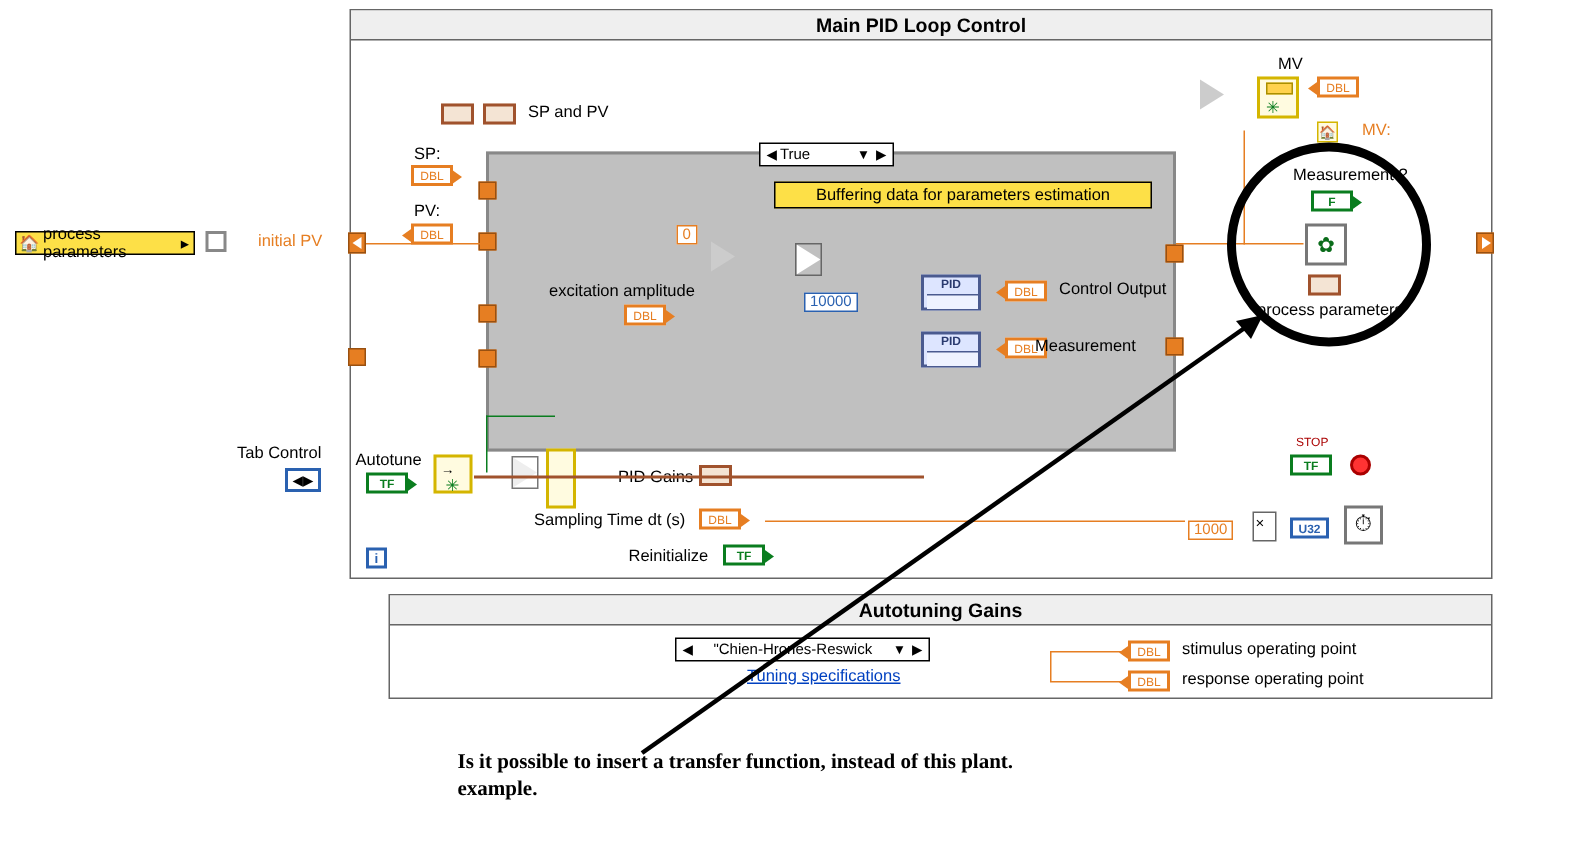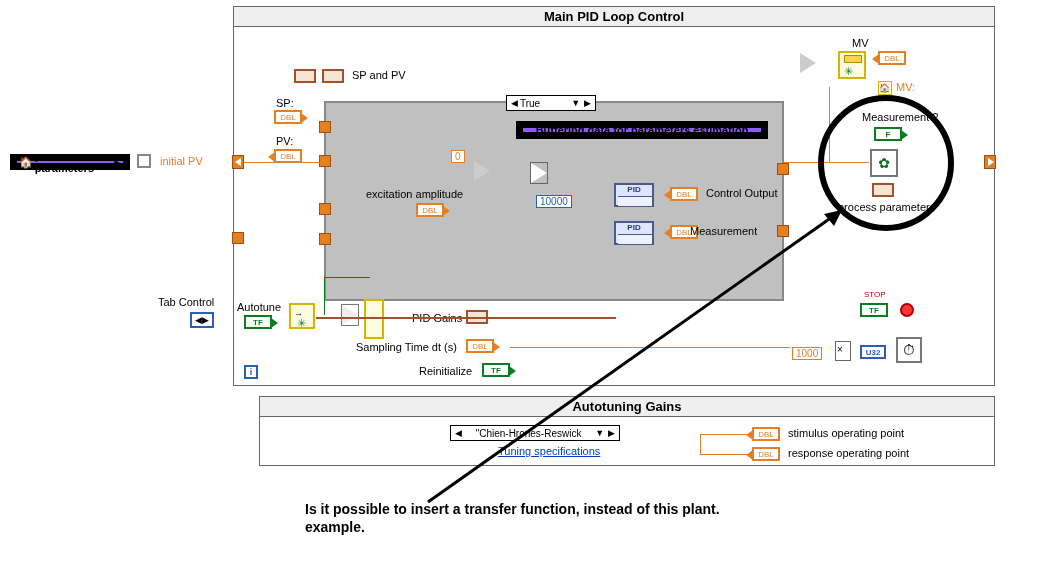--- a/index.html
+++ b/index.html
@@ -31,31 +31,30 @@
     padding: 2px 4px;
     border-bottom: 1px solid #666;
   }
   .inner-grey {
     position: absolute;
     background: #c0c0c0;
     border: 2px solid #888;
   }
   .annot-rect {
     position: absolute;
-    border: 7px solid #000000;
-    background: #8b5cf6;
-    font-weight: bold;
+    border: 1px solid #000000;
+    background: #fde047;
   }
   .label {
     position: absolute;
     font-size: 11px;
     color: #000;
     white-space: nowrap;
   }
-  .label.orange { color: #e67e22; }
+  .label.orange { color: #e67e22; margin-left: 12px; }
   .dbl-terminal {
     position: absolute;
     width: 28px;
     height: 14px;
     background: #fff;
     border: 2px solid #e67e22;
     display: flex;
     align-items: center;
     justify-content: center;
     font-size: 8px;
@@ -206,20 +205,21 @@
     display:flex;align-items:center;justify-content:center;
   }
   .caption {
     position: absolute;
     left: 305px; top: 500px;
     width: 600px;
     font-size: 14px;
     font-weight: bold;
     line-height: 1.3;
     color: #000;
+    font-family: Liberation Serif, serif;
   }
   .loop-tunnel {
     position: absolute;
     width: 12px; height: 12px;
     background: #e67e22;
     border: 1px solid #995010;
   }
   .shift-reg-l {
     position: absolute;
     width: 12px; height: 14px;

